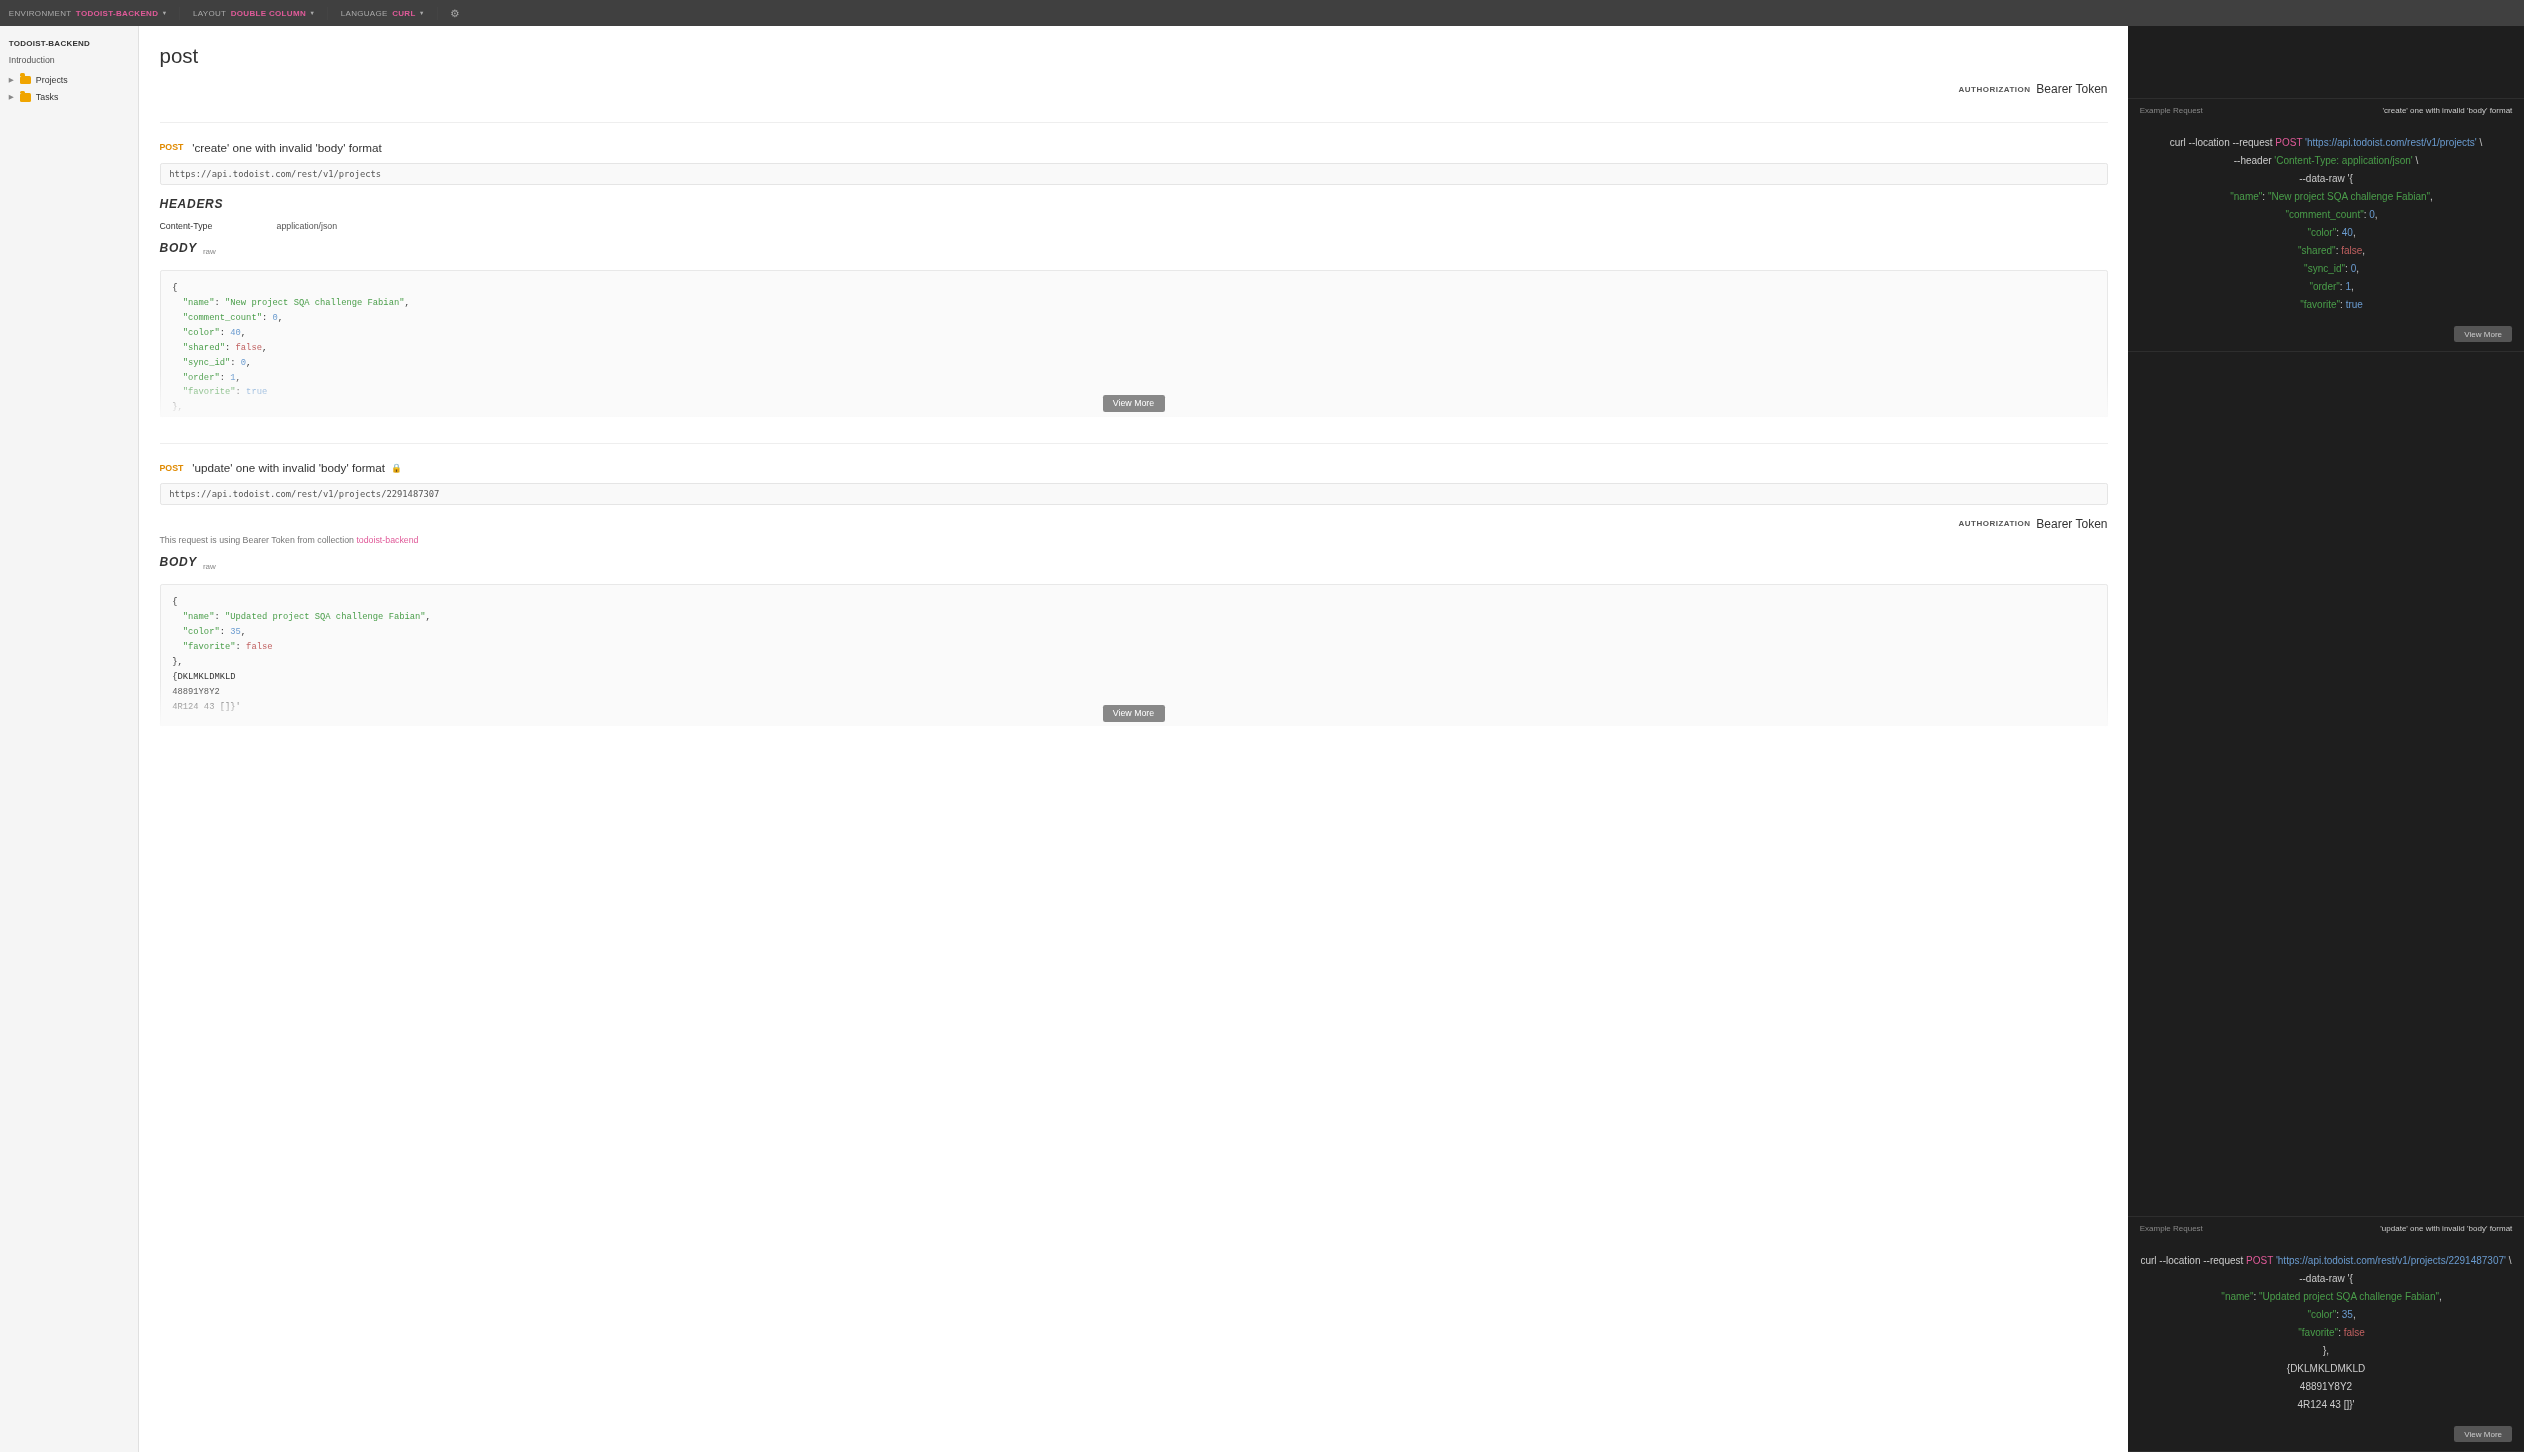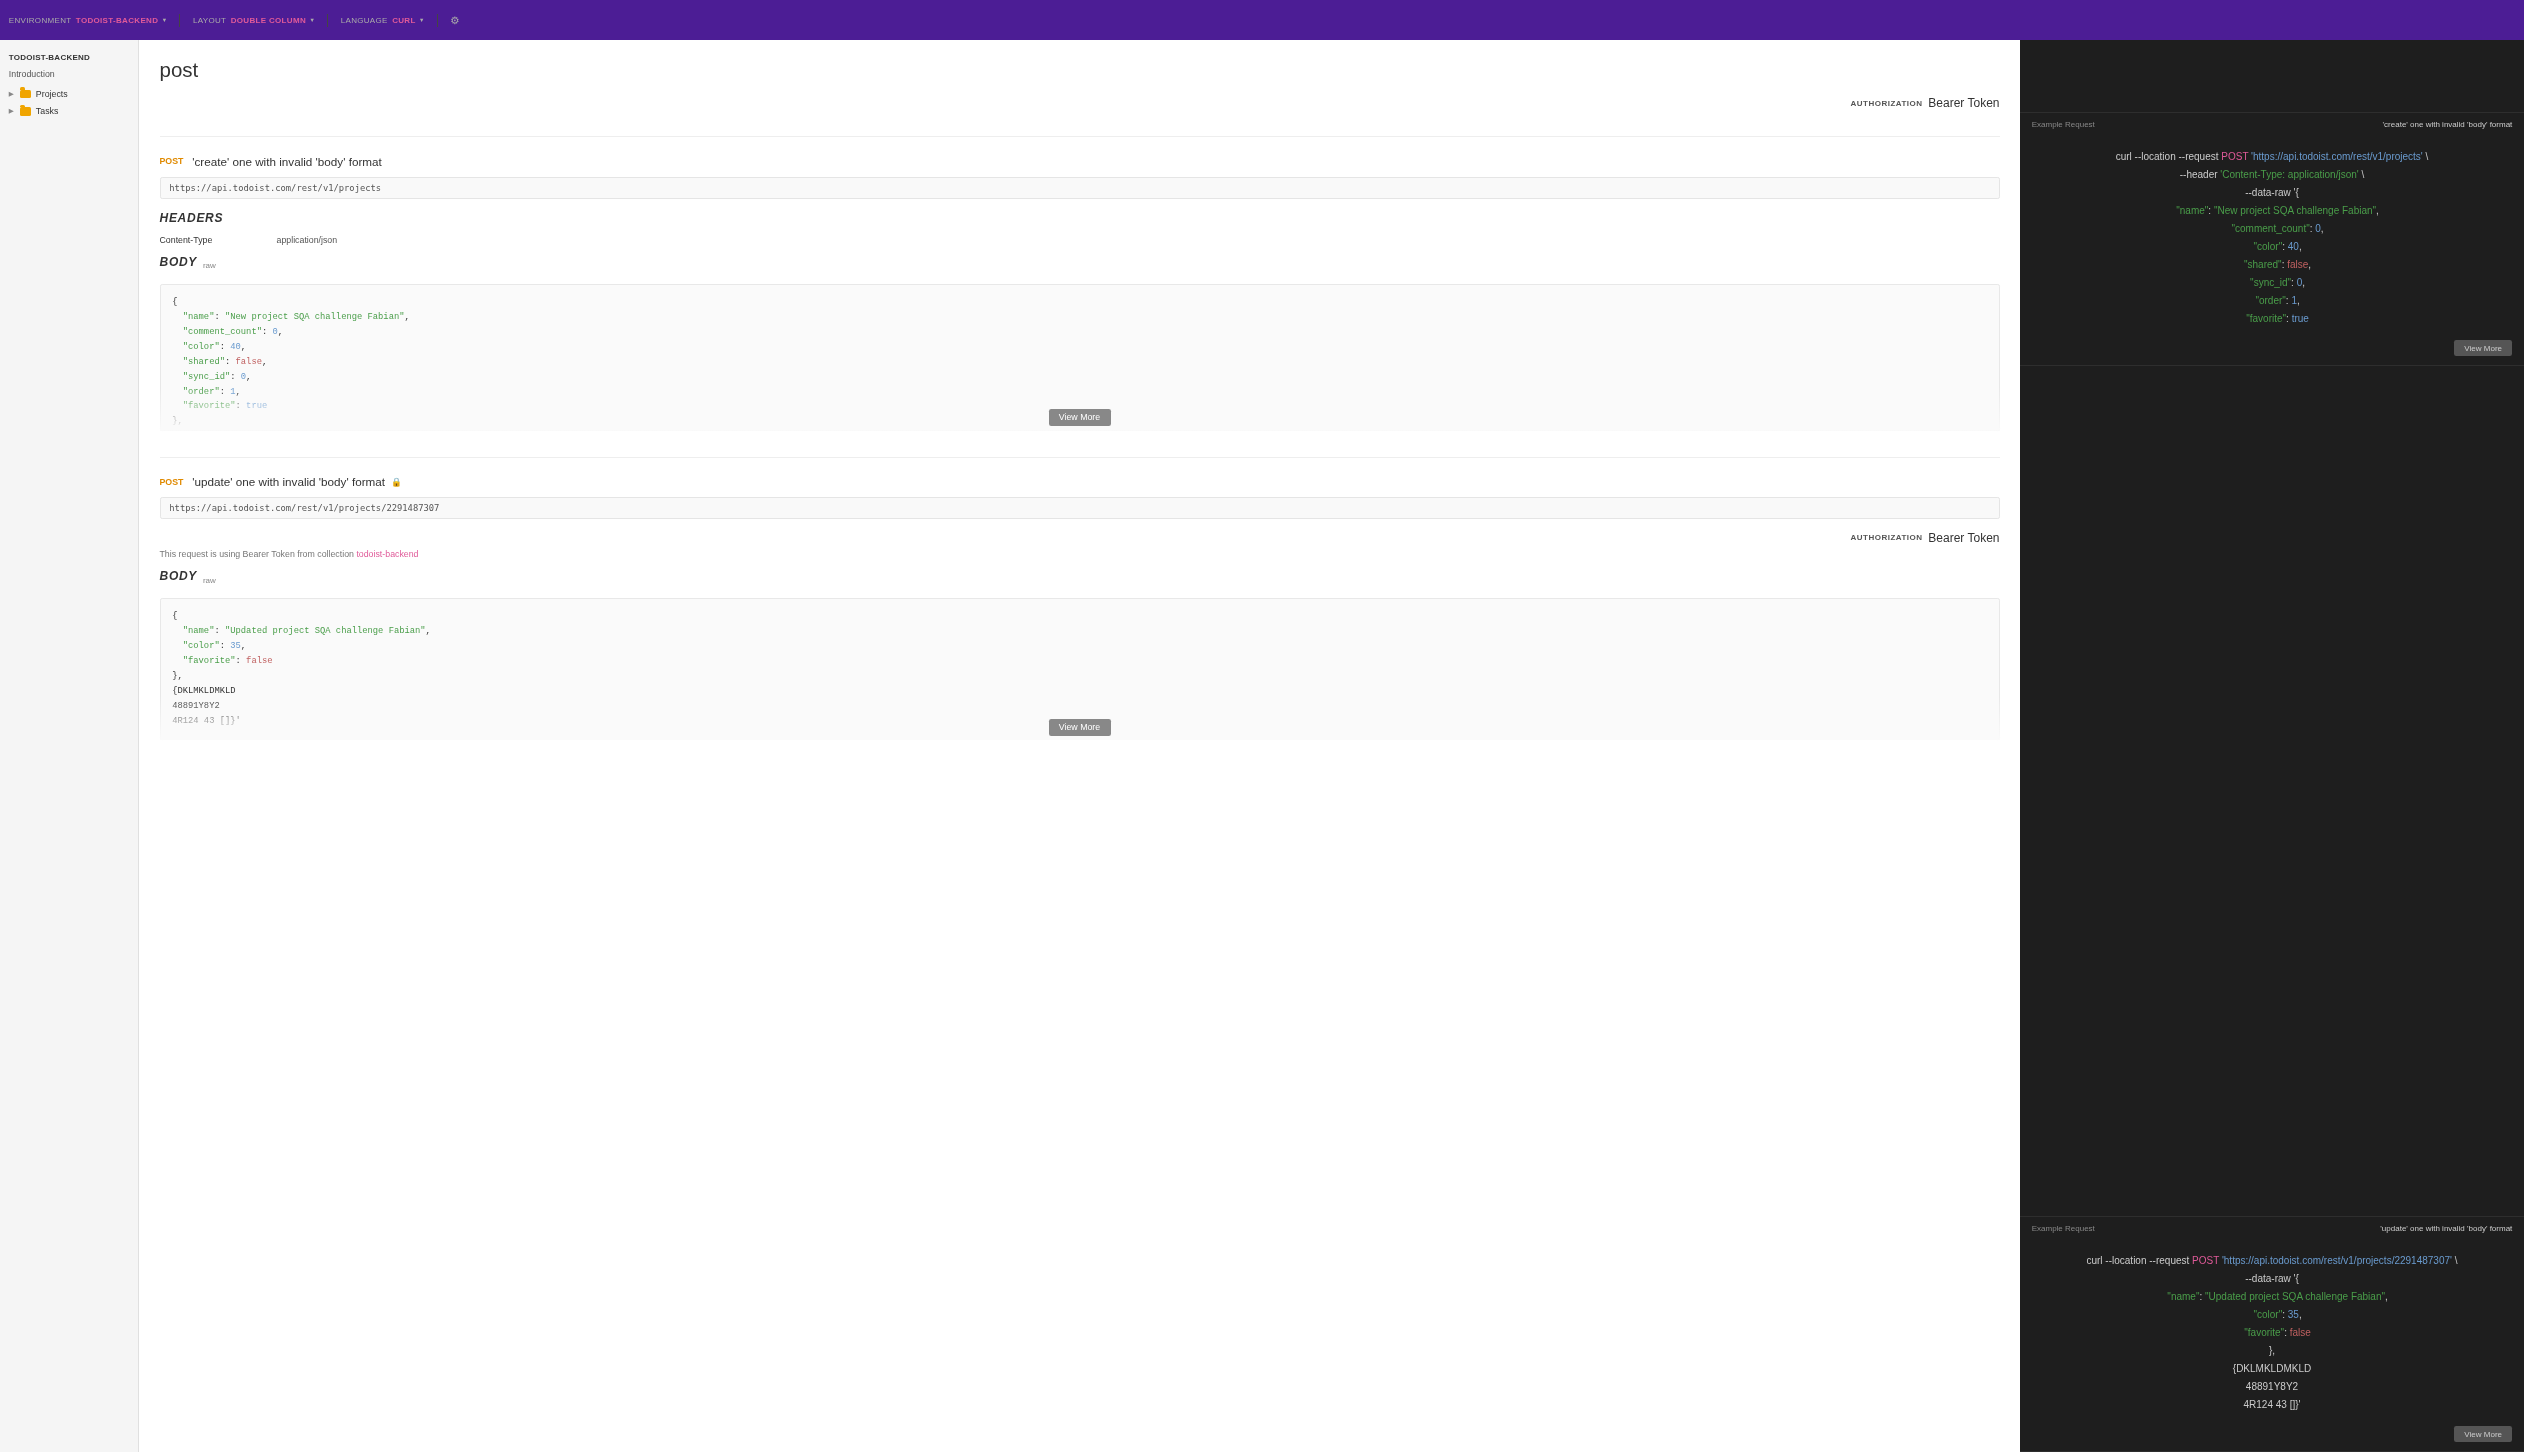--- a/index.html
+++ b/index.html
@@ -1,20 +1,20 @@
 <!DOCTYPE html>
 <html style="font-size:11.7px"><head>
   <meta charset="utf-8">
   <style>
     * { box-sizing: border-box; margin: 0; padding: 0; }
     body { font-family: -apple-system, BlinkMacSystemFont, 'Segoe UI', sans-serif; font-size: 9.5px; background: #fff; display: flex; flex-direction: column; height: 100vh; overflow: hidden; }
 
     
     #topbar {
-      display: flex; align-items: center; height: 40px; background: #4c1d95; padding: 0 8.8px; gap: 13px; flex-shrink: 0;
+      display: flex; align-items: center; height: 26px; background: #404040; padding: 0 8.8px; gap: 13px; flex-shrink: 0;
     }
     .topbar-item { display: flex; align-items: center; gap: 4.4px; color: #aaa; font-size: 8px; text-transform: uppercase; letter-spacing: 0.04em; }
     .topbar-item .accent { color: #e05a99; font-weight: 600; }
     .topbar-item .chevron { color: #aaa; font-size: 6.6px; }
     .topbar-sep { width: 0.7px; height: 13px; background: #444; }
     .topbar-gear { color: #aaa; font-size: 10.3px; cursor: pointer; }
 
     
     #layout { display: flex; flex: 1; overflow: hidden; }
 
@@ -84,21 +84,21 @@
       position: absolute; bottom: 0; left: 0; right: 0; height: 44px; background: linear-gradient(transparent, #fafafa); display: flex; align-items: flex-end; justify-content: center; padding-bottom: 4.4px;
     }
     .view-more-btn {
       background: #888; color: #fff; border: none; border-radius: 2.2px; padding: 3.7px 10.3px; font-size: 8.8px; cursor: pointer;
     }
 
     .divider { border: none; border-top: 0.7px solid #eee; margin: 17.6px 0; }
 
     
     #right-panel {
-      width: 504px; flex-shrink: 0; background: #1e1e1e; color: #ccc; overflow-y: auto; display: flex; flex-direction: column;
+      width: 396px; flex-shrink: 0; background: #1e1e1e; color: #ccc; overflow-y: auto; display: flex; flex-direction: column;
     }
 
     .example-section { border-bottom: 0.7px solid #2e2e2e; }
     .example-header {
       display: flex; align-items: center; justify-content: space-between; padding: 7.3px 11.7px; font-size: 8px; color: #888;
     }
     .example-title-right { color: #ccc; font-size: 8px; }
 
     .curl-block {
       padding: 11.7px; font-family: Liberation Sans, sans-serif; font-size: 10px; line-height: 1.8; color: #ccc; flex: 1; position: relative; text-align: center;

